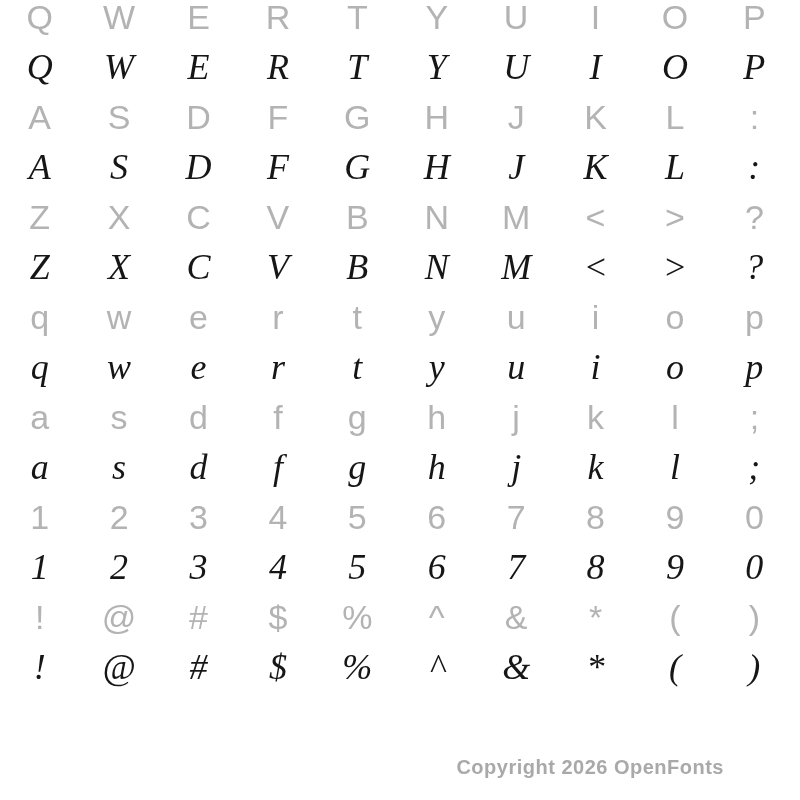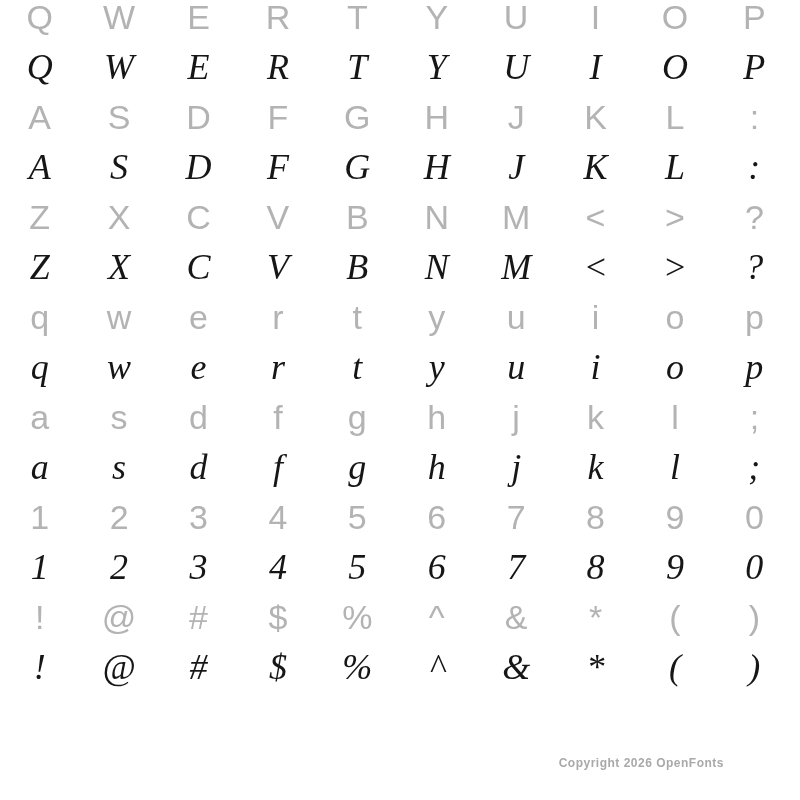--- a/index.html
+++ b/index.html
@@ -53,21 +53,21 @@
     font-feature-settings: "onum" 1;
   }
   .footer {
     position: absolute;
     top: 756px;
     left: 0;
     width: 800px;
     text-align: right;
     padding-right: 76px;
     font-family: "Liberation Sans", "DejaVu Sans", sans-serif;
-    font-size: 12px;
+    font-size: 20px;
     font-weight: 600;
     letter-spacing: 0.5px;
     color: var(--copyright);
   }
 </style>
 </head>
 <body>
 
 <main class="specimen">
     <div class="char-row muted">

